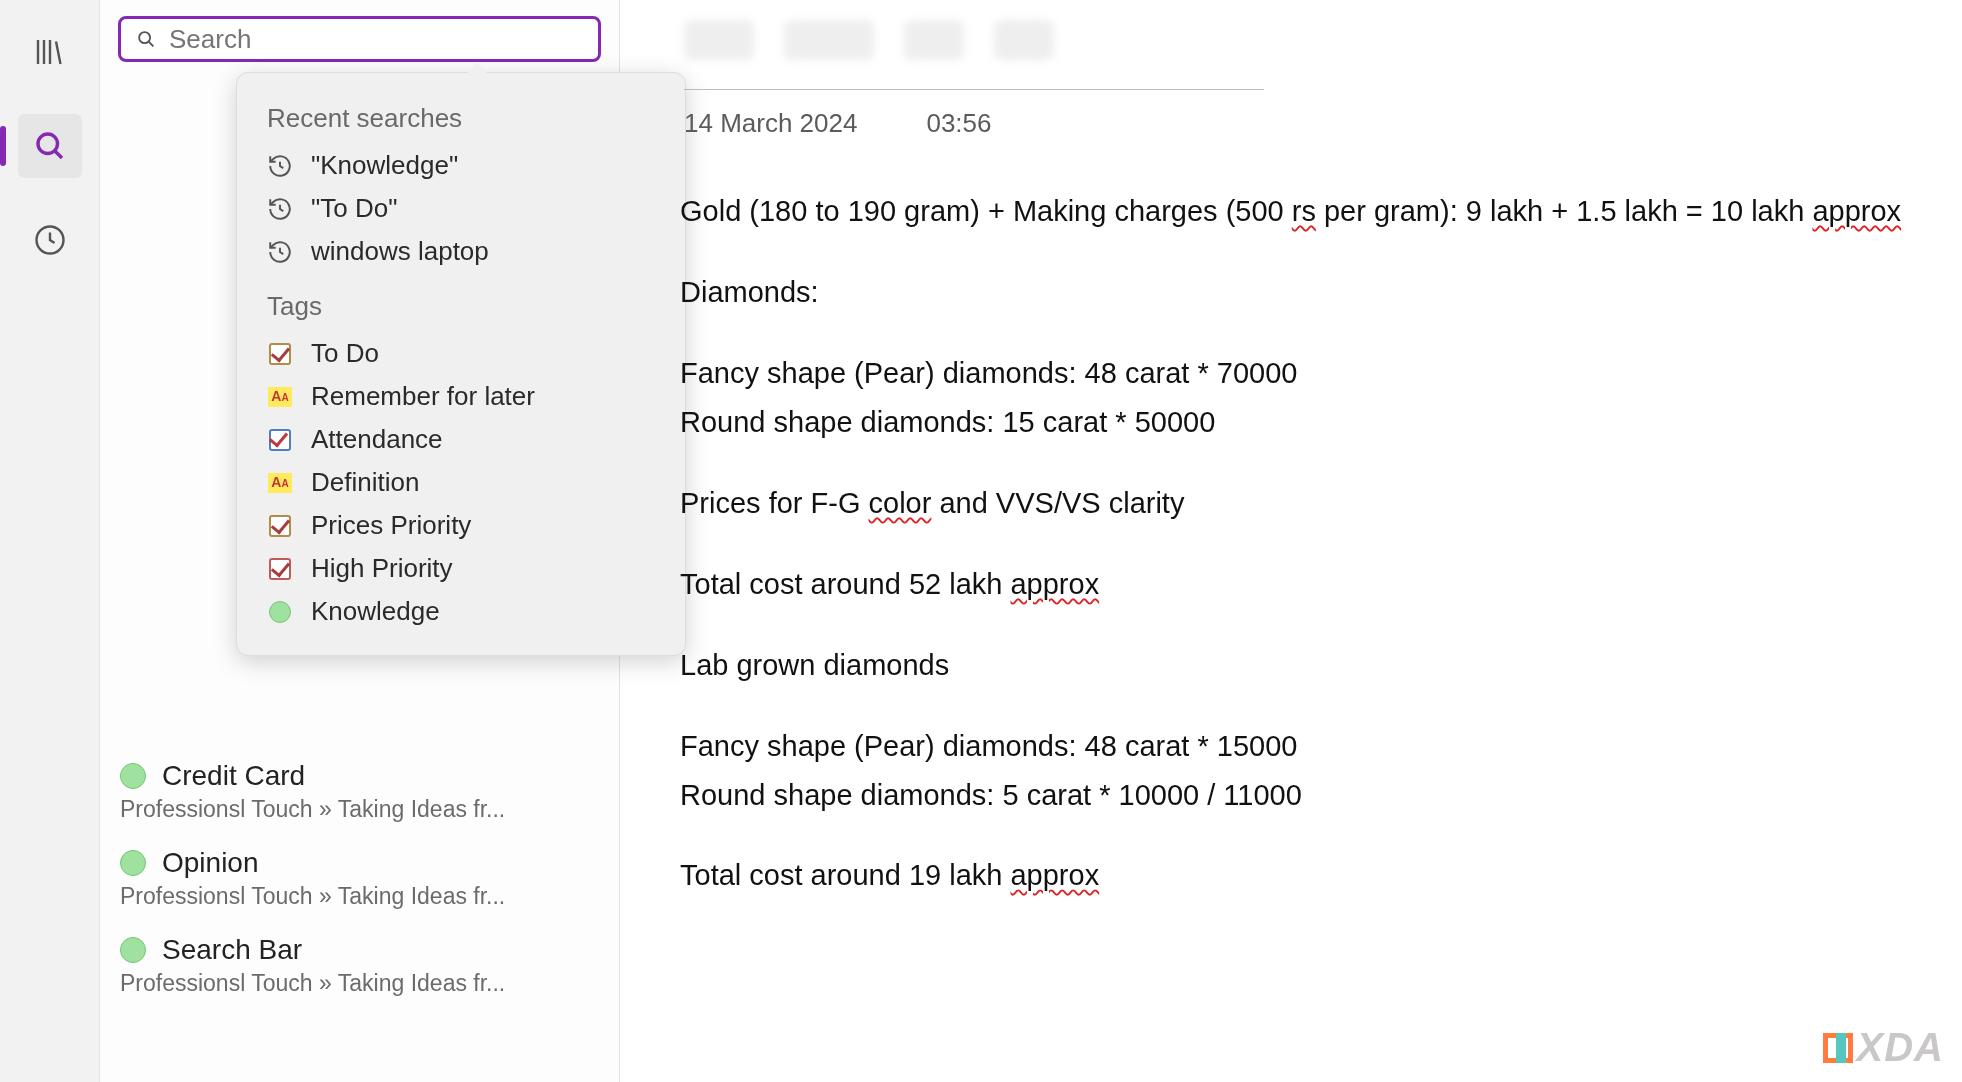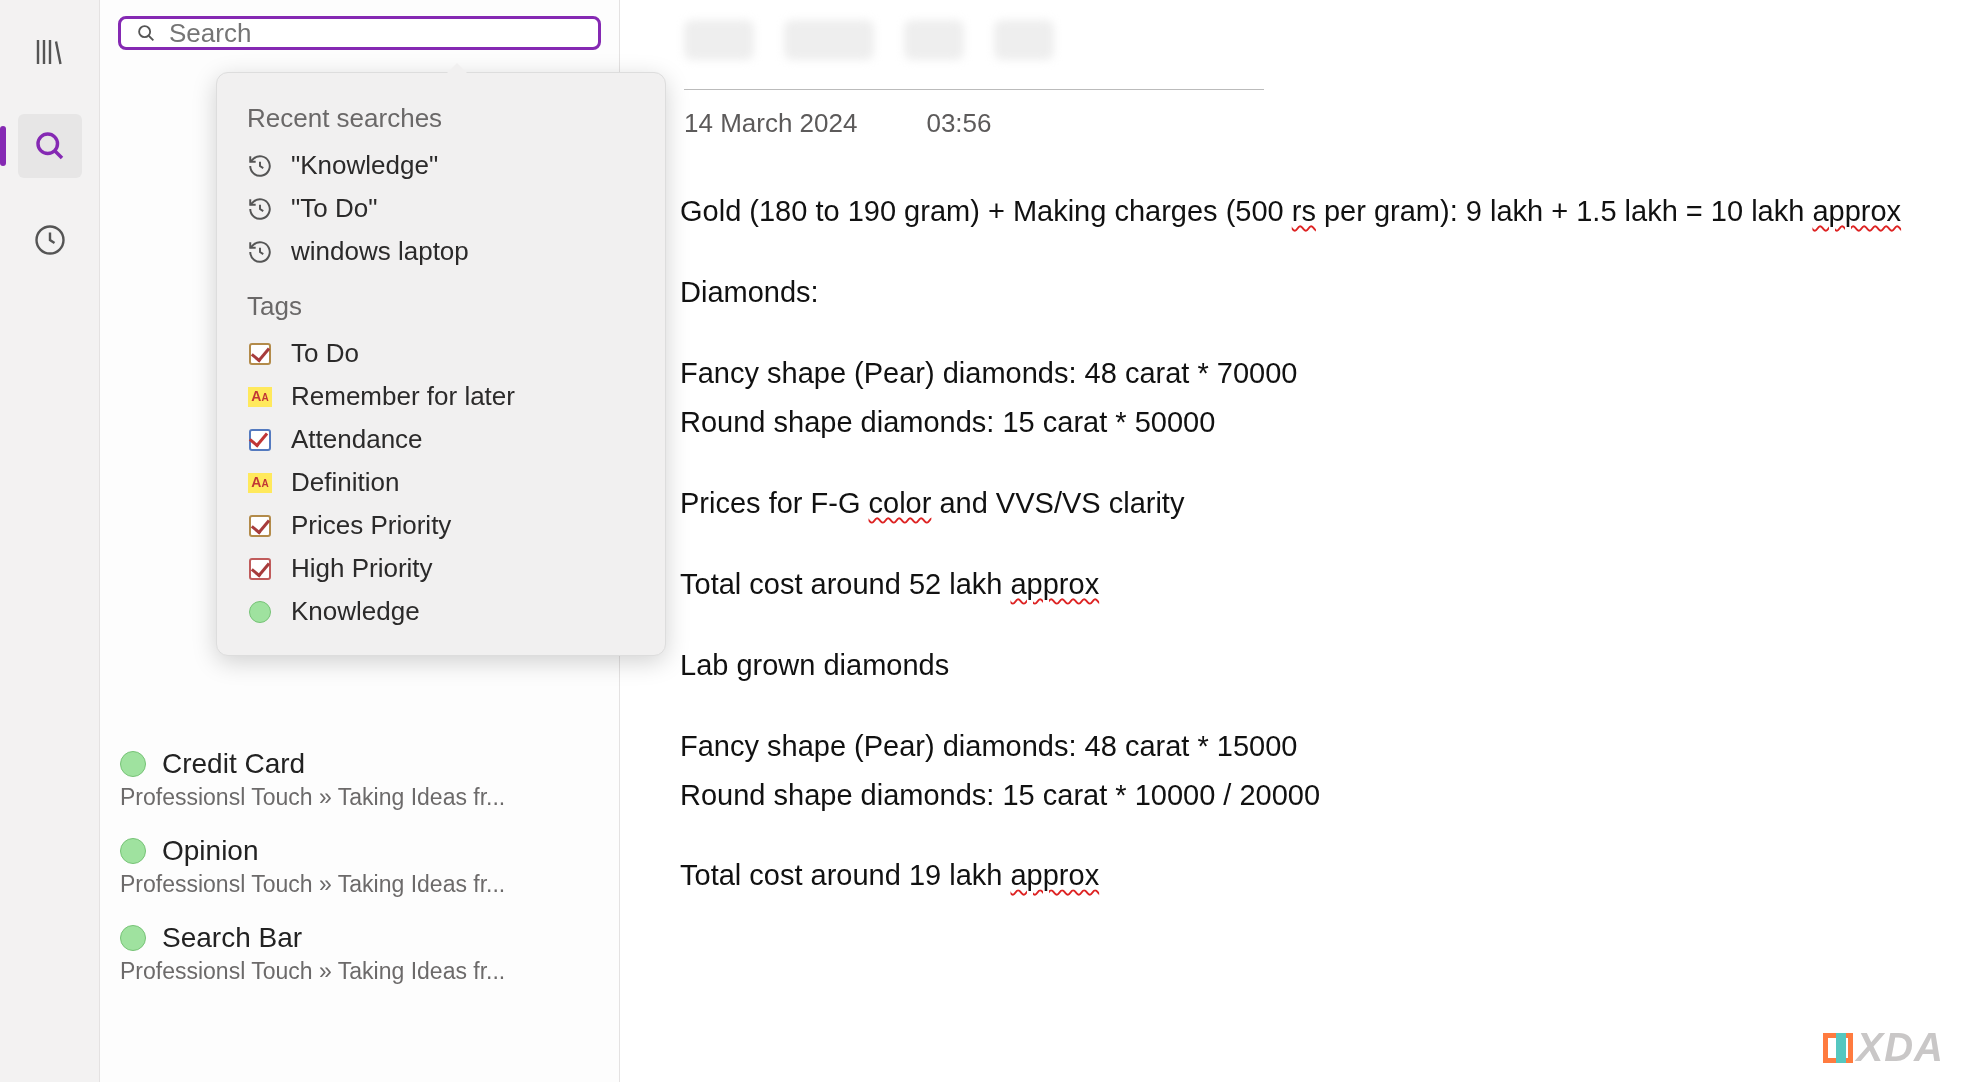--- a/index.html
+++ b/index.html
@@ -11,34 +11,34 @@
 }
 .rail .rail-item { width: 64px; height: 64px; display: flex; align-items: center; justify-content: center; border-radius: 6px; position: relative; }
 .rail .rail-item.selected { background: #e7e6e6; }
 .rail .rail-item.selected::before { content: ""; position: absolute; left: -18px; top: 12px; bottom: 12px; width: 6px; background: #8529b3; border-radius: 3px; }
 .rail svg { width: 36px; height: 36px; }
 .list-col {
   width: 520px; border-right: 1px solid #e4e2e2; position: relative; background: #fdfdfd;
 }
 .search-wrap { padding: 16px 18px 8px 18px; }
 .search-box {
-  display: flex; align-items: center; gap: 12px; border: 3px solid #8529b3; border-radius: 8px; padding: 10px 14px; height: 34px; background: #fff;
+  display: flex; align-items: center; gap: 12px; border: 3px solid #8529b3; border-radius: 8px; padding: 10px 14px; height: 46px; background: #fff;
 }
 .search-box svg { width: 22px; height: 22px; }
 .search-box input { border: none; outline: none; font-size: 26px; color: #666; flex: 1; background: transparent; }
 .note-items { padding-top: 680px; } 
 .note-item { padding: 10px 20px 14px 20px; }
 .note-item .row1 { display: flex; align-items: center; gap: 16px; }
 .dot { width: 26px; height: 26px; border-radius: 50%; background: #9fe29f; border: 1px solid #76c376; flex-shrink: 0; }
 .note-title { font-size: 28px; color: #222; }
 .note-path { font-size: 23px; color: #6c6a6a; padding-top: 4px; white-space: nowrap; overflow: hidden; text-overflow: ellipsis; }
 
 
 .dropdown {
-  position: absolute; left: 116px; top: 72px; width: 450px; background: #f1f0f0;
+  position: absolute; left: 136px; top: 72px; width: 450px; background: #f1f0f0;
   border-radius: 12px; box-shadow: 0 6px 24px rgba(0,0,0,0.18); border: 1px solid #ddd; padding: 22px 0 22px 0;
 }
 .dropdown::before {
   content:""; position:absolute; top:-10px; left:230px; width:0; height:0;
   border-left:10px solid transparent; border-right:10px solid transparent; border-bottom:10px solid #f1f0f0;
 }
 .dd-section-title { font-size: 26px; color: #6a6868; padding: 8px 30px 10px 30px; }
 .dd-item { display: flex; align-items: center; gap: 18px; padding: 6px 30px; font-size: 26px; color: #2b2a2a; }
 .dd-item .hist-icn { width: 26px; height: 26px; display:flex; align-items:center; justify-content:center; }
 .dd-item .hist-icn svg { width: 26px; height: 26px; stroke:#555; }
@@ -213,21 +213,21 @@
     </div>
     <div class="note-body">
       <p><span>Gold (180 to 190 gram) + Making charges (500 </span><span class="squiggle">rs</span><span> per gram): 9 lakh + 1.5 lakh = 10 lakh </span><span class="squiggle">approx</span></p>
       <p>Diamonds:</p>
       <p class="tight">Fancy shape (Pear) diamonds: 48 carat * 70000</p>
       <p>Round shape diamonds: 15 carat * 50000</p>
       <p><span>Prices for F-G </span><span class="squiggle">color</span><span> and VVS/VS clarity</span></p>
       <p><span>Total cost around 52 lakh </span><span class="squiggle">approx</span></p>
       <p>Lab grown diamonds</p>
       <p class="tight">Fancy shape (Pear) diamonds: 48 carat * 15000</p>
-      <p>Round shape diamonds: 15 carat * 10000 / 20000</p>
+      <p>Round shape diamonds: 5 carat * 10000 / 11000</p>
       <p><span>Total cost around 19 lakh </span><span class="squiggle">approx</span></p>
     </div>
 
     <div class="watermark">
         <span class="sq"></span>
         <span>XDA</span>
       </div>
   </div>
 </div>
 

